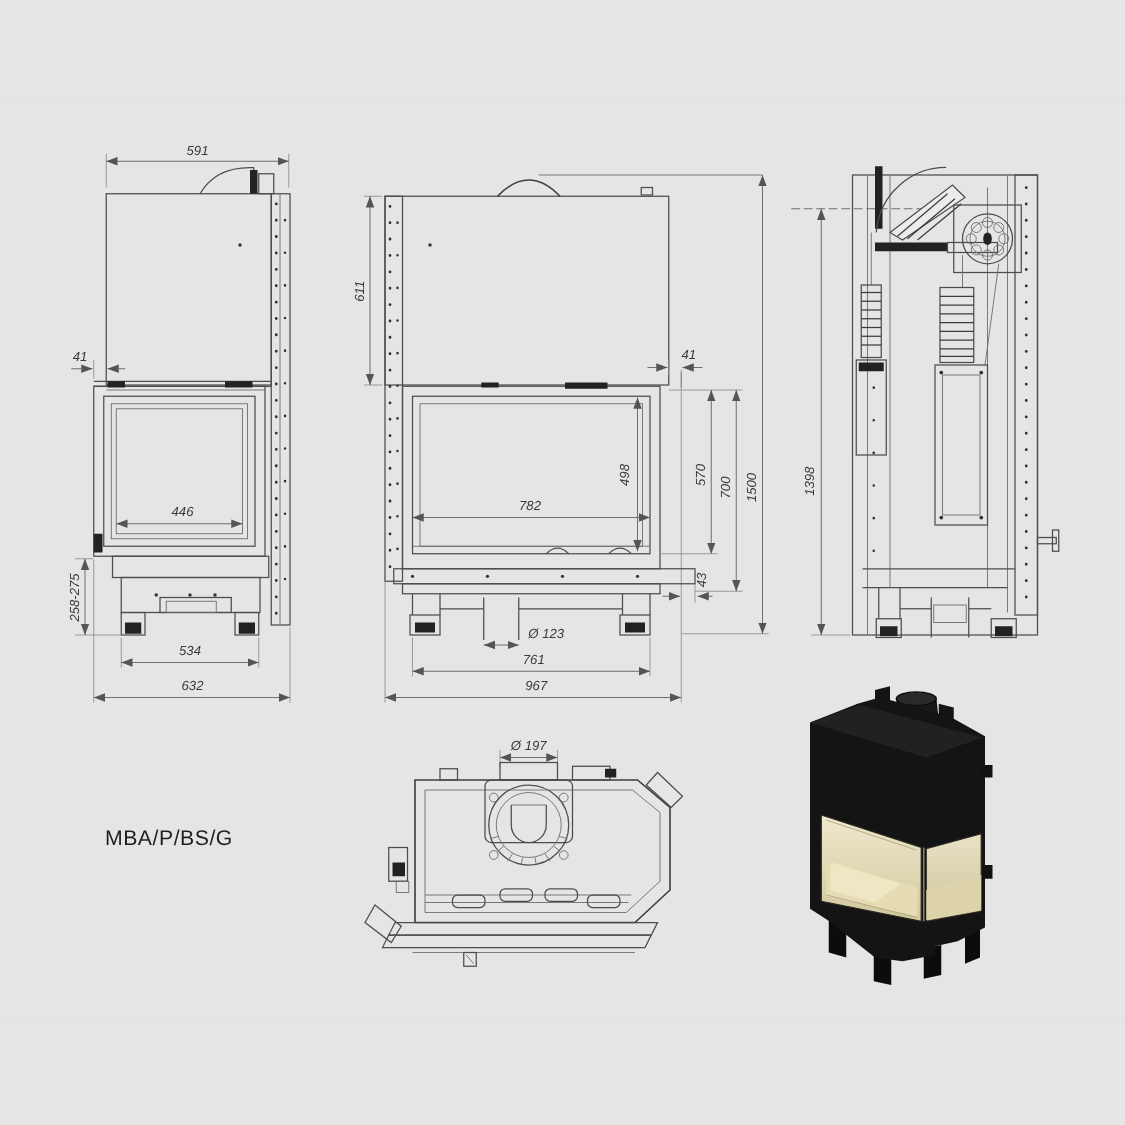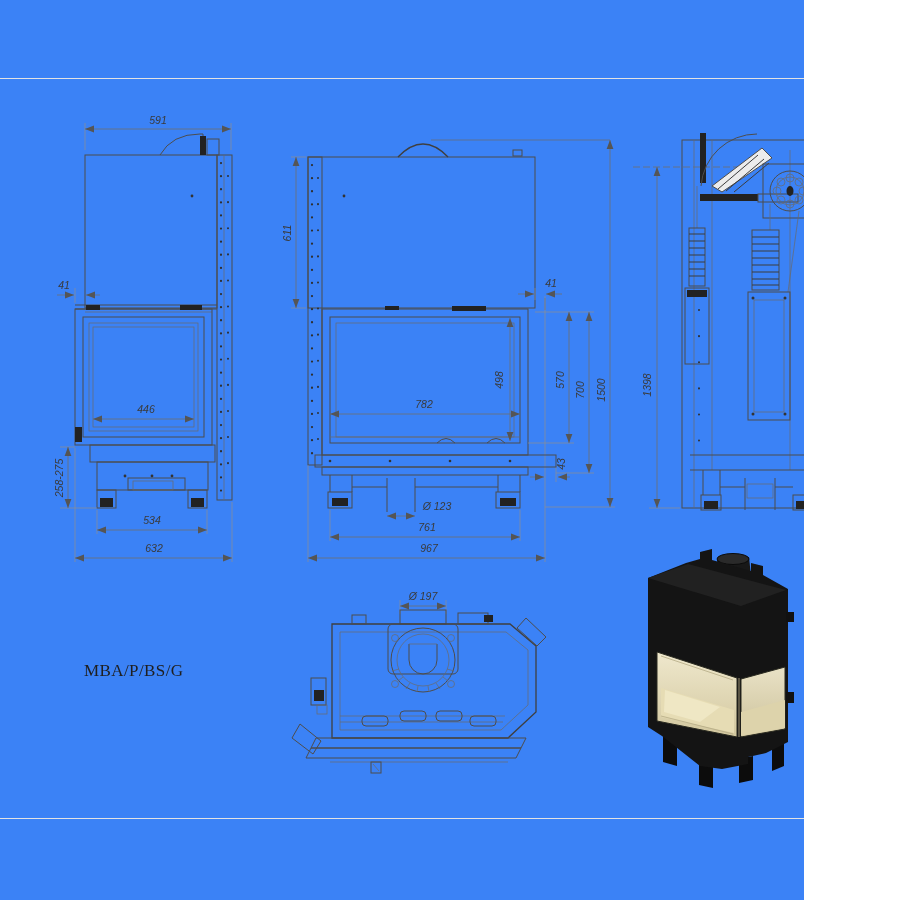--- a/index.html
+++ b/index.html
@@ -1,20 +1,20 @@
 <!DOCTYPE html>
 <html><head>
 <meta charset="utf-8">
 <style>
   html,body{margin:0;padding:0;background:#fff;}
-  #stage{position:relative;width:804px;height:900px;background:#3b82f6;overflow:hidden;
+  #stage{position:relative;width:900px;height:900px;background:#e5e5e5;overflow:hidden;
          font-family:"Liberation Sans",sans-serif;}
   .frame-line{position:absolute;left:0;width:900px;height:1px;background:#e3e3e3;}
   #model-label{position:absolute;left:84px;top:661px;font-size:17px;letter-spacing:.4px;
-               color:#1f1f1f;font-weight:500;font-family:Liberation Serif, serif;}
+               color:#1f1f1f;font-weight:500;}
   svg{position:absolute;left:0;top:0;}
   .ln{fill:none;stroke:#4d4d4d;stroke-width:1;}
   .lnb{fill:none;stroke:#3f3f3f;stroke-width:1.3;}
   .lt{fill:none;stroke:#6a6a6a;stroke-width:.7;}
   .ext{fill:none;stroke:#909090;stroke-width:.7;}
   .dim{fill:none;stroke:#6e6e6e;stroke-width:.8;}
   .dash{stroke-dasharray:7 3;}
   .dot{stroke:#2f2f2f;stroke-width:2.2;stroke-linecap:round;stroke-dasharray:.1 13;fill:none;}
   .dot2{stroke:#2f2f2f;stroke-width:2;stroke-linecap:round;stroke-dasharray:.1 26;fill:none;}
   .txt{font:italic 10.5px "Liberation Sans",sans-serif;fill:#3a3a3a;text-anchor:middle;}

